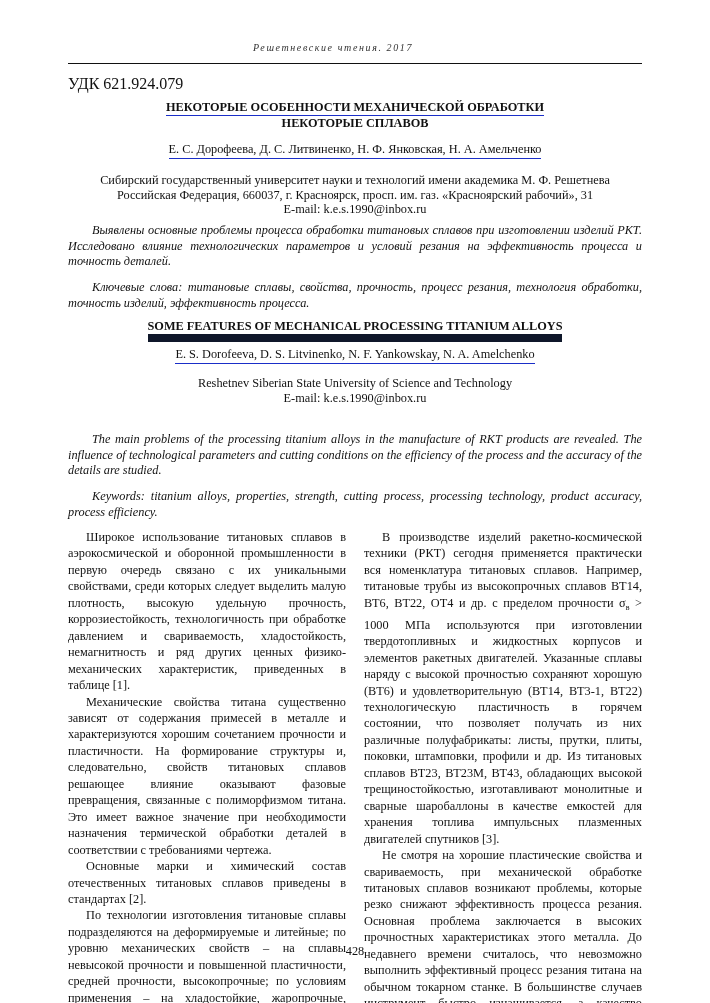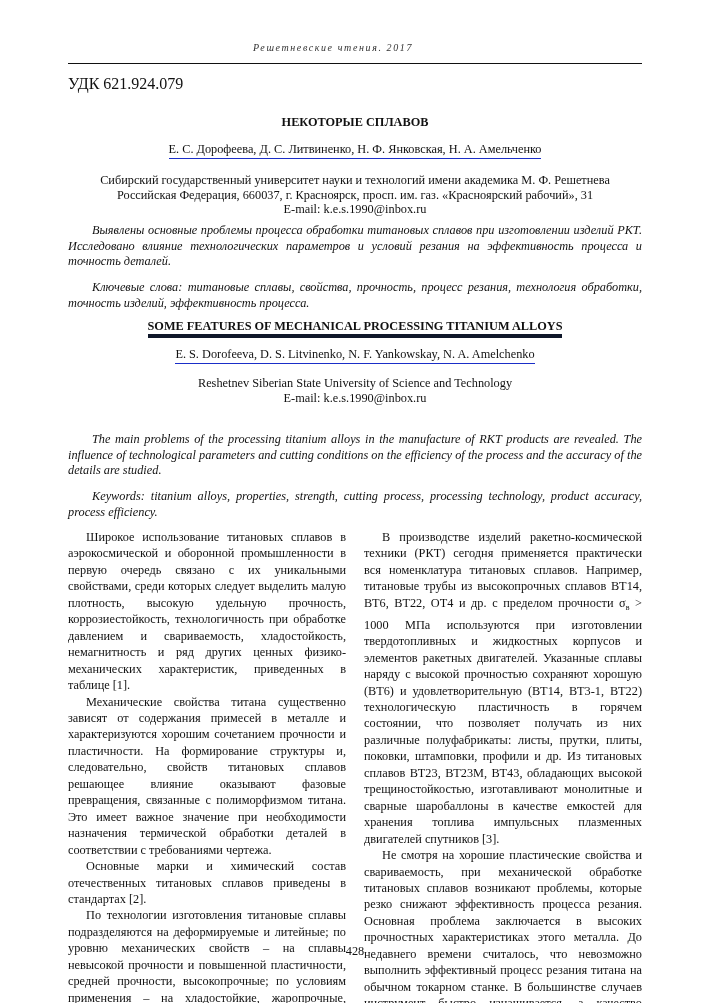--- a/index.html
+++ b/index.html
@@ -26,21 +26,21 @@
   .authors-ru { top: 142px; }
   .affil { font-size: 12.3px; line-height: 14.5px; }
   .affil-ru { top: 173px; }
   .abstract {
     position: absolute; left: 68px; width: 574px; font-style: italic;
     font-size: 12.3px; line-height: 15.5px; text-align: justify; text-indent: 24px;
   }
   .abstract-ru { top: 223px; }
   .keywords-ru { top: 280px; }
   .title-en { top: 319px; font-weight: bold; font-size: 12.3px; }
-  .title-en span { display: inline-block; border-bottom: 4px solid #0f172a; }
+  .title-en span { display: inline-block; border-bottom: 8px solid #0f172a; }
   .authors-en { top: 347px; }
   .affil-en { top: 376px; }
   .abstract-en { top: 432px; }
   .keywords-en { top: 489px; }
   .col {
     position: absolute; top: 529px; width: 278px;
     font-size: 12.3px; line-height: 16.45px; text-align: justify;
   }
   .col p { margin: 0; text-indent: 18px; }
   .col-left { left: 68px; }
@@ -52,21 +52,21 @@
 </style>
 </head>
 <body>
 
 <div class="running-header">Решетневские чтения. 2017</div>
 <div class="header-rule"></div>
 
 <div class="udk">УДК 621.924.079</div>
 
 <div class="center-block title-ru">
-  <br>
+  <span class="line1">НЕКОТОРЫЕ ОСОБЕННОСТИ МЕХАНИЧЕСКОЙ ОБРАБОТКИ</span><br>
   <span>НЕКОТОРЫЕ СПЛАВОВ</span>
 </div>
 
 <div class="center-block authors authors-ru">
   <span>Е. С. Дорофеева, Д. С. Литвиненко, Н. Ф. Янковская, Н. А. Амельченко</span>
 </div>
 
 <div class="center-block affil affil-ru">
   <div>Сибирский государственный университет науки и технологий имени академика М. Ф. Решетнева</div>
   <div>Российская Федерация, 660037, г. Красноярск, просп. им. газ. «Красноярский рабочий», 31</div>

